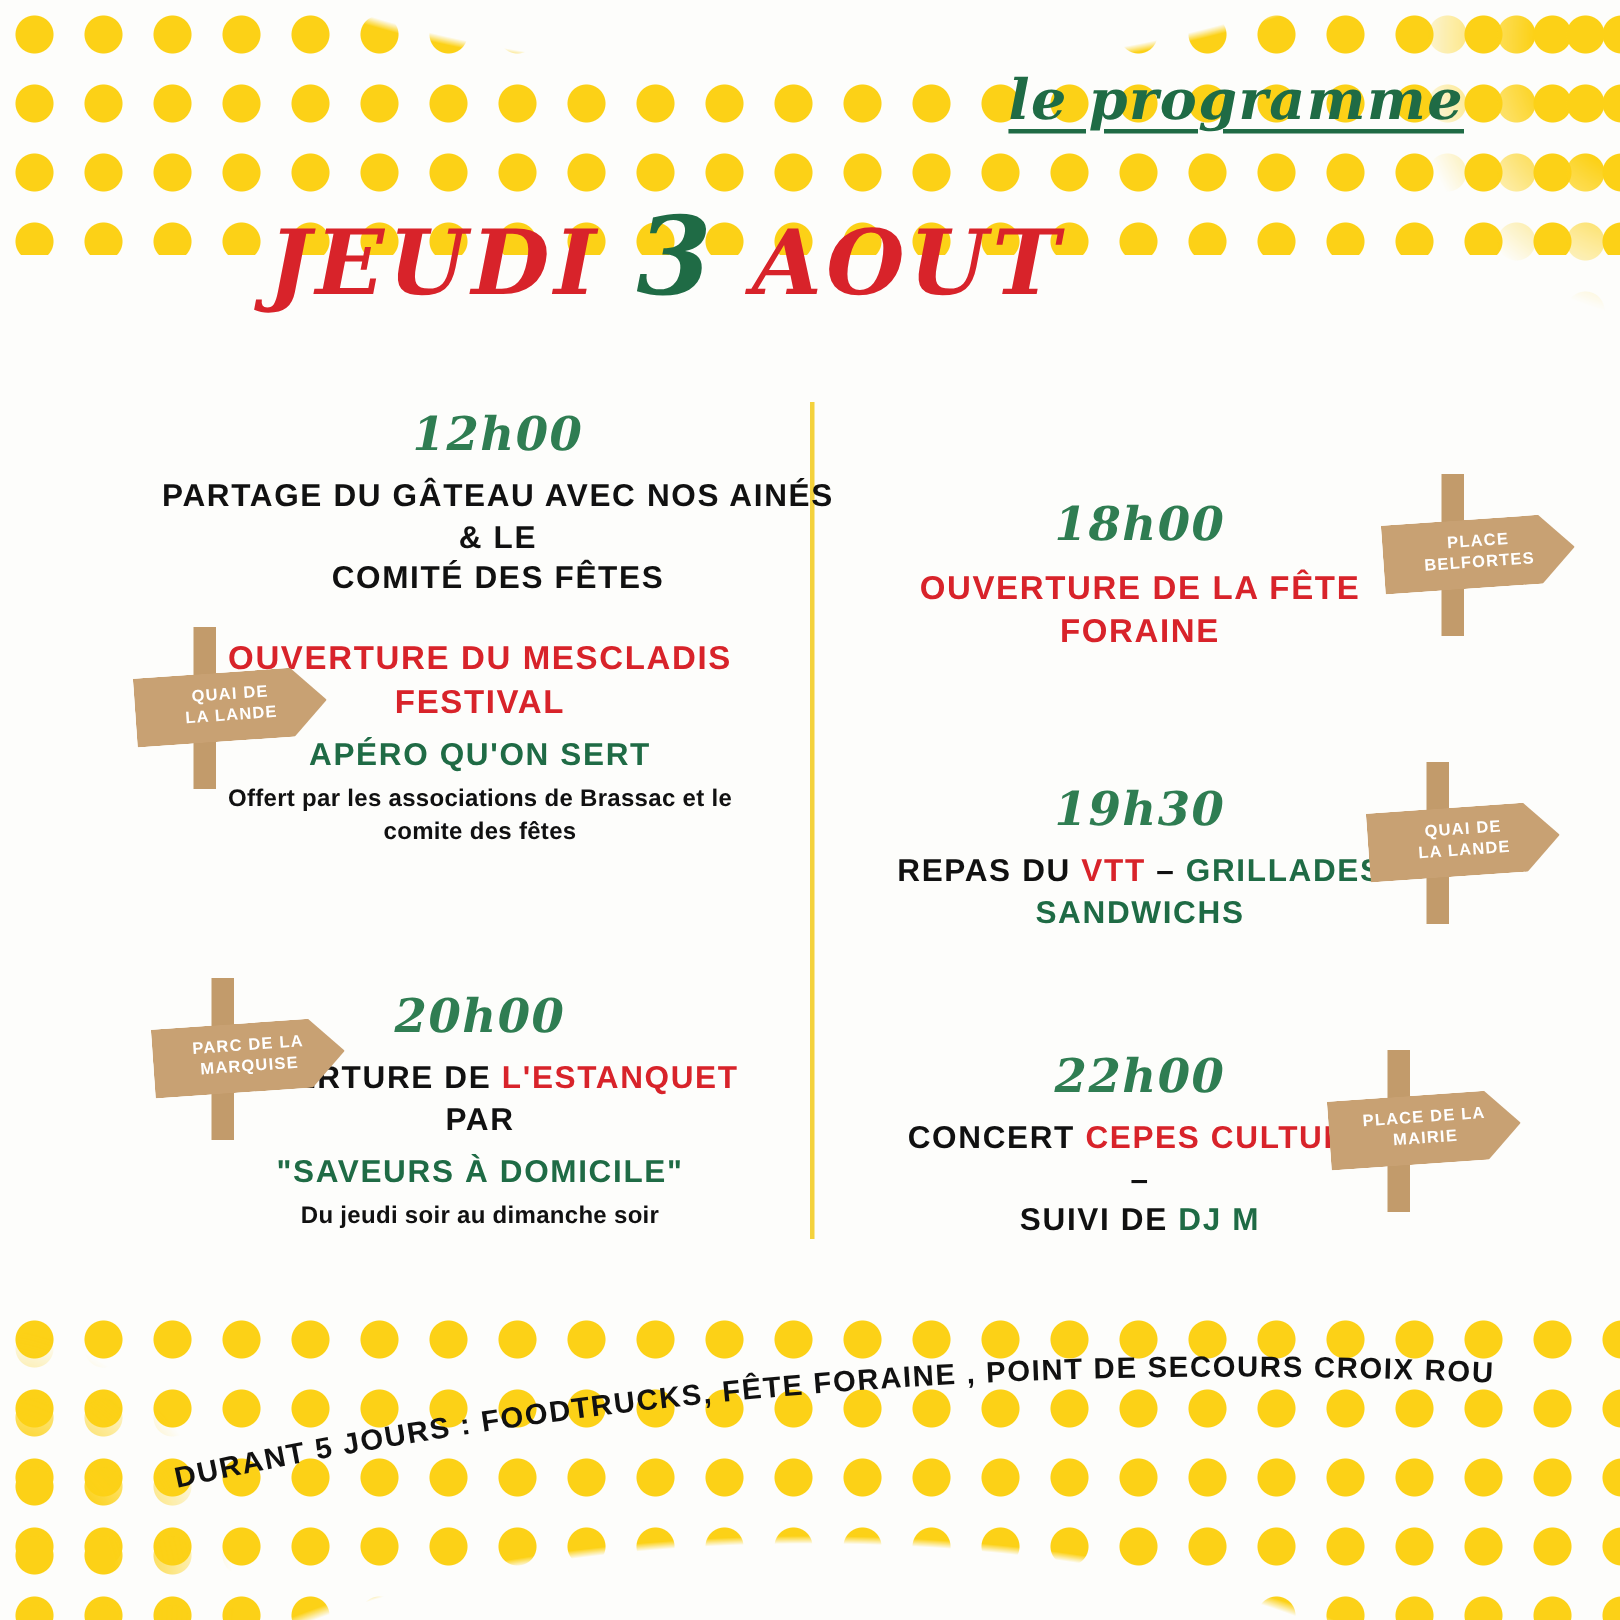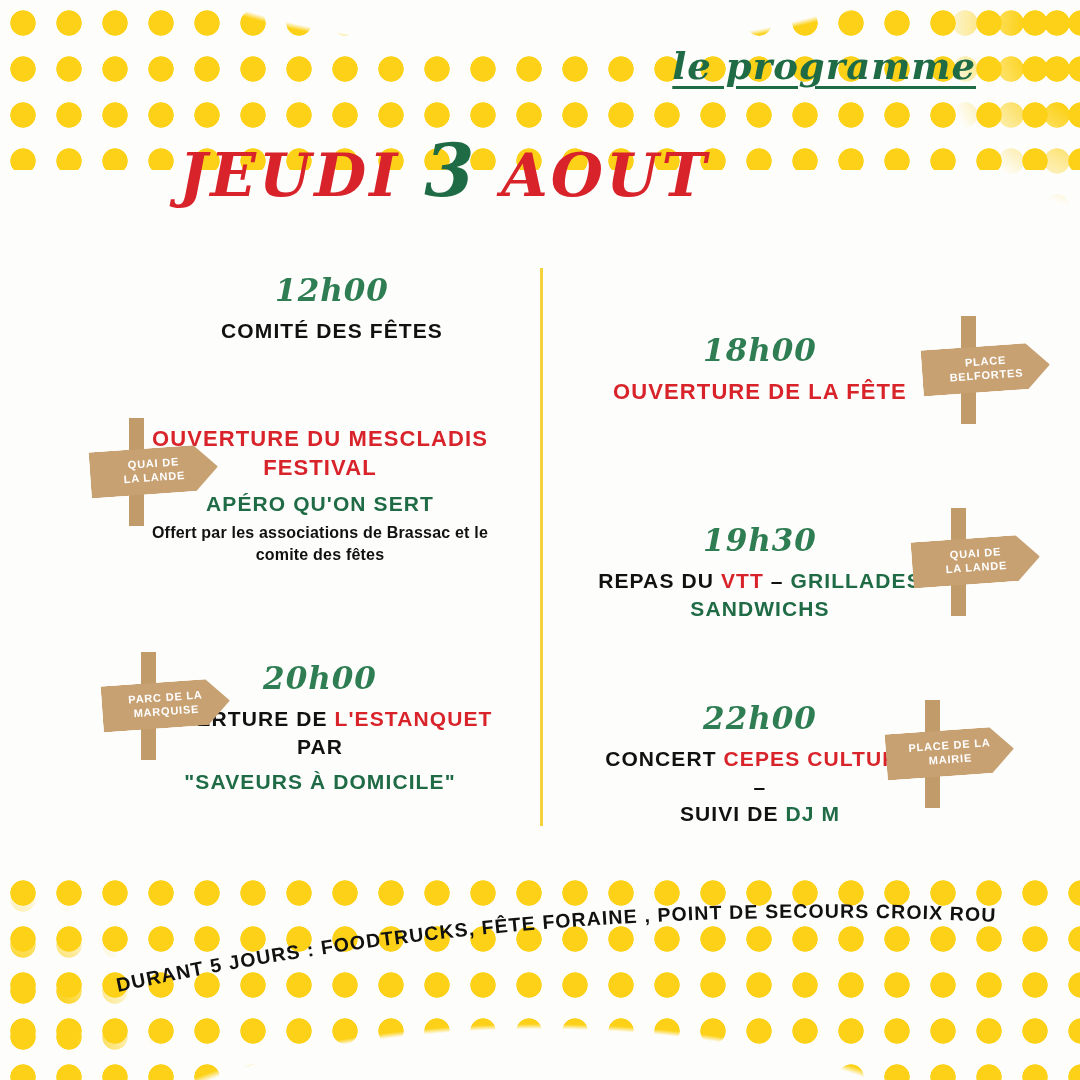--- a/index.html
+++ b/index.html
@@ -225,41 +225,44 @@
 <div class="day-title">
   <span class="w1">JEUDI</span>
   <span class="w2">3</span>
   <span class="w3">AOUT</span>
 </div>
 
 <div class="divider"></div>
 
 <div class="entry" id="e-12h00">
   <div class="time">12h00</div>
+  <div class="line l-main">PARTAGE DU GÂTEAU AVEC NOS AINÉS &amp; LE</div>
   <div class="line l-main">COMITÉ DES FÊTES</div>
 </div>
 
 <div class="entry" id="e-19h00">
   <div class="line l-red">OUVERTURE DU MESCLADIS</div>
   <div class="line l-red">FESTIVAL</div>
   <div class="line l-green" style="margin-top:8px;">APÉRO QU'ON SERT</div>
   <div class="line l-sub">Offert par les associations de Brassac et le</div>
   <div class="line l-sub" style="margin-top:0;">comite des fêtes</div>
 </div>
 
 <div class="entry" id="e-20h00">
   <div class="time">20h00</div>
   <div class="line l-main"><span>OUVERTURE DE </span><span class="red-in">L'ESTANQUET</span></div>
   <div class="line l-main">PAR</div>
   <div class="line l-green" style="margin-top:8px;">"SAVEURS À DOMICILE"</div>
+  <div class="line l-sub">Du jeudi soir au dimanche soir</div>
 </div>
 
 <div class="entry" id="e-18h00">
   <div class="time">18h00</div>
   <div class="line l-red">OUVERTURE DE LA FÊTE</div>
+  <div class="line l-red">FORAINE</div>
 </div>
 
 <div class="entry" id="e-19h30">
   <div class="time">19h30</div>
   <div class="line l-main"><span>REPAS DU </span><span class="red-in">VTT</span><span> – </span><span class="green-in">GRILLADES</span></div>
   <div class="line l-green">SANDWICHS</div>
 </div>
 
 <div class="entry" id="e-22h00">
   <div class="time">22h00</div>

